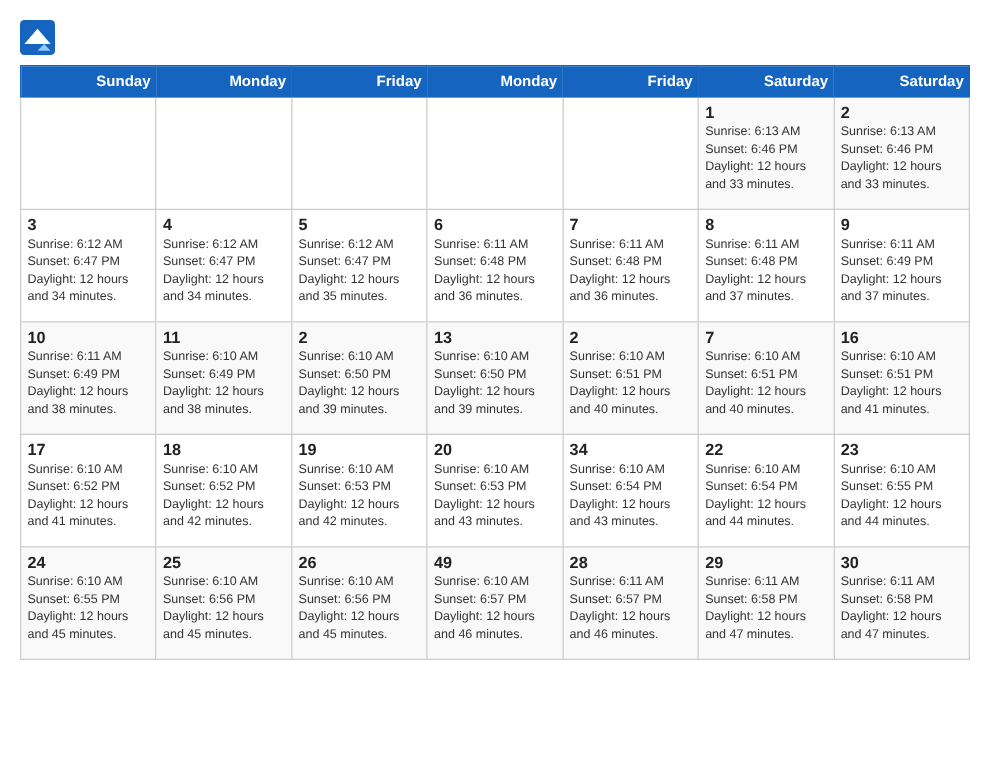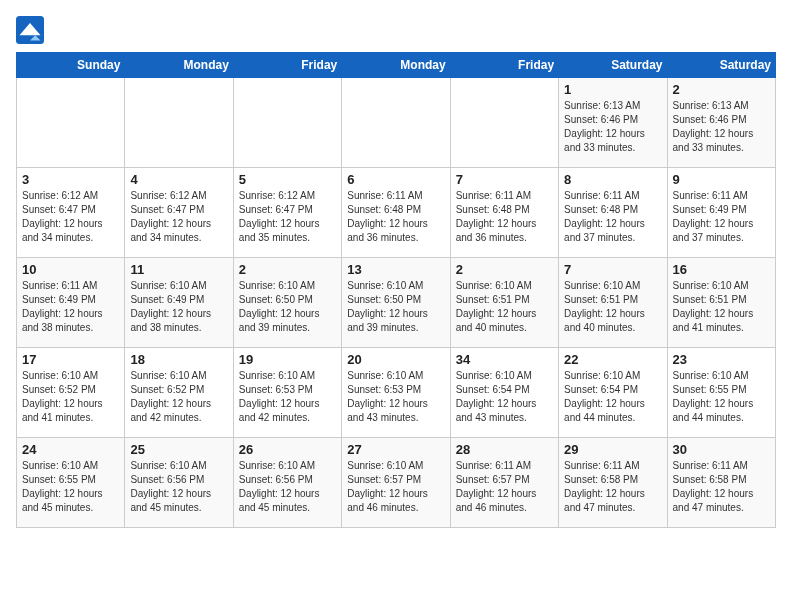--- a/index.html
+++ b/index.html
@@ -317,21 +317,21 @@
 and 45 minutes.</div>
         </td>
         <td>
           <span class="day-num">26</span>
           <div class="cell-info" style="white-space: pre-line;">Sunrise: 6:10 AM
 Sunset: 6:56 PM
 Daylight: 12 hours
 and 45 minutes.</div>
         </td>
         <td>
-          <span class="day-num">27</span>
+          <span class="day-num">49</span>
           <div class="cell-info" style="white-space: pre-line;">Sunrise: 6:10 AM
 Sunset: 6:57 PM
 Daylight: 12 hours
 and 46 minutes.</div>
         </td>
         <td>
           <span class="day-num">28</span>
           <div class="cell-info" style="white-space: pre-line;">Sunrise: 6:11 AM
 Sunset: 6:57 PM
 Daylight: 12 hours

